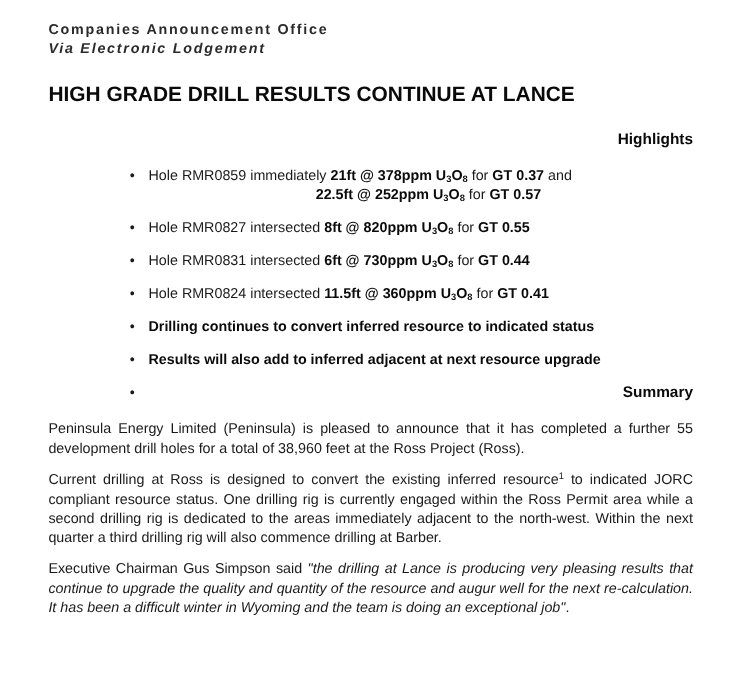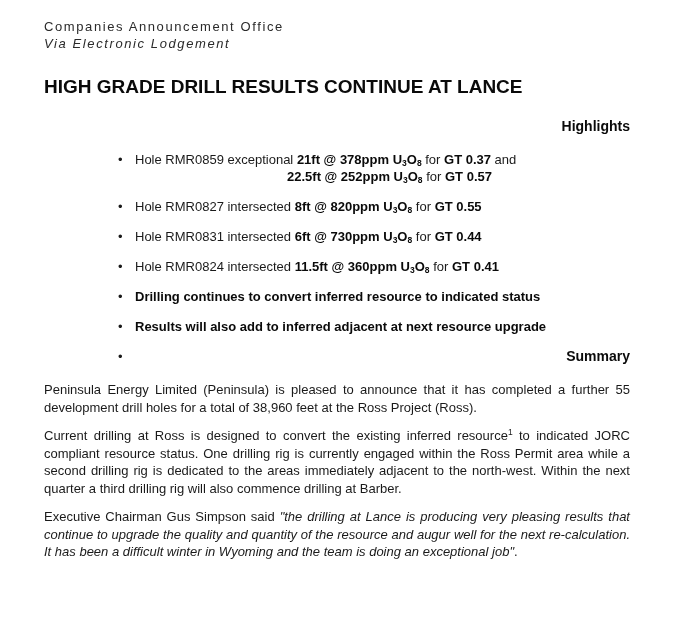--- a/index.html
+++ b/index.html
@@ -17,20 +17,21 @@
   .page {
     box-sizing: border-box;
     width: 674px;
     height: 621px;
     padding: 18px 44px 0 44px;
     background: #ffffff;
   }
   
   .letterhead {
     margin-bottom: 24px;
+    font-weight: bold;
   }
   .letterhead-line {
     font-size: 13px;
     line-height: 17px;
     letter-spacing: 1.6px;
     color: #2a2a2a;
   }
   .letterhead-line.italic {
     font-style: italic;
   }
@@ -103,21 +104,21 @@
     <div class="letterhead-line italic">Via Electronic Lodgement</div>
   </div>
 
   <h1 class="doc-title">HIGH GRADE DRILL RESULTS CONTINUE AT LANCE</h1>
 
   <h2 class="section-heading">Highlights</h2>
 
   <div class="bullet-list" id="highlights-list">
       <div class="bullet-item">
         <span class="dot">•</span>
-        <div class="line"><span>Hole RMR0859 exceptional </span><span class="b">21ft @ 378ppm U</span><sub class="b">3</sub><span class="b">O</span><sub class="b">8</sub><span> for </span><span class="b">GT 0.37</span><span> and</span></div>
+        <div class="line"><span>Hole RMR0859 immediately </span><span class="b">21ft @ 378ppm U</span><sub class="b">3</sub><span class="b">O</span><sub class="b">8</sub><span> for </span><span class="b">GT 0.37</span><span> and</span></div>
         <div class="line cont"><span class="b">22.5ft @ 252ppm U</span><sub class="b">3</sub><span class="b">O</span><sub class="b">8</sub><span> for </span><span class="b">GT 0.57</span></div>
       </div>
       <div class="bullet-item">
         <span class="dot">•</span>
         <div class="line"><span>Hole RMR0827 intersected </span><span class="b">8ft @ 820ppm U</span><sub class="b">3</sub><span class="b">O</span><sub class="b">8</sub><span> for </span><span class="b">GT 0.55</span></div>
       </div>
       <div class="bullet-item">
         <span class="dot">•</span>
         <div class="line"><span>Hole RMR0831 intersected </span><span class="b">6ft @ 730ppm U</span><sub class="b">3</sub><span class="b">O</span><sub class="b">8</sub><span> for </span><span class="b">GT 0.44</span></div>
       </div>

